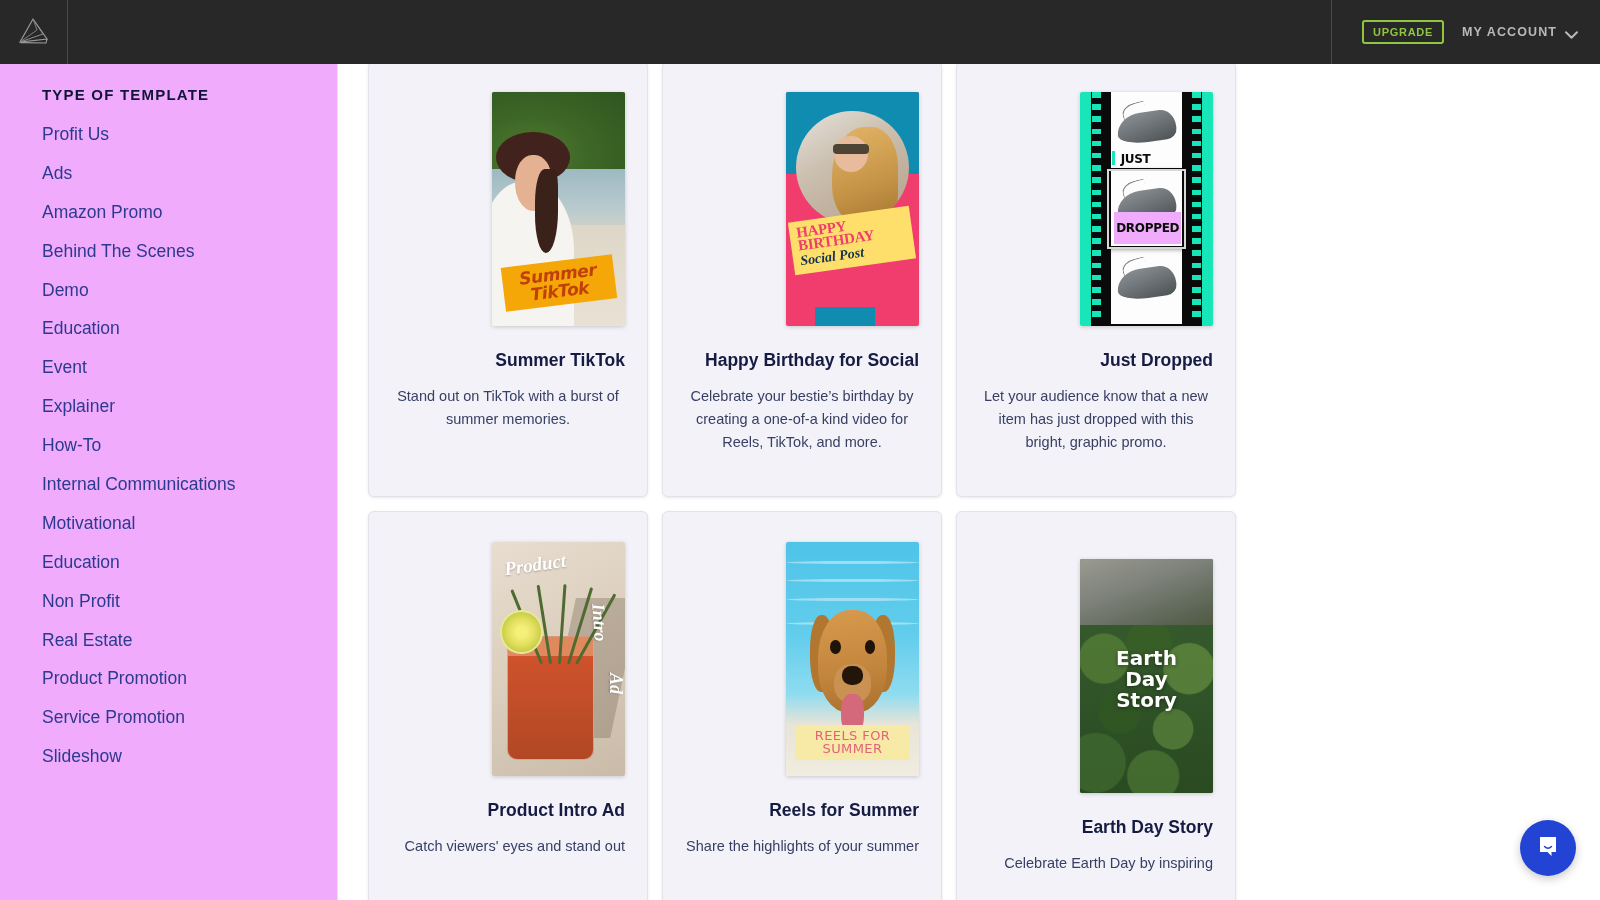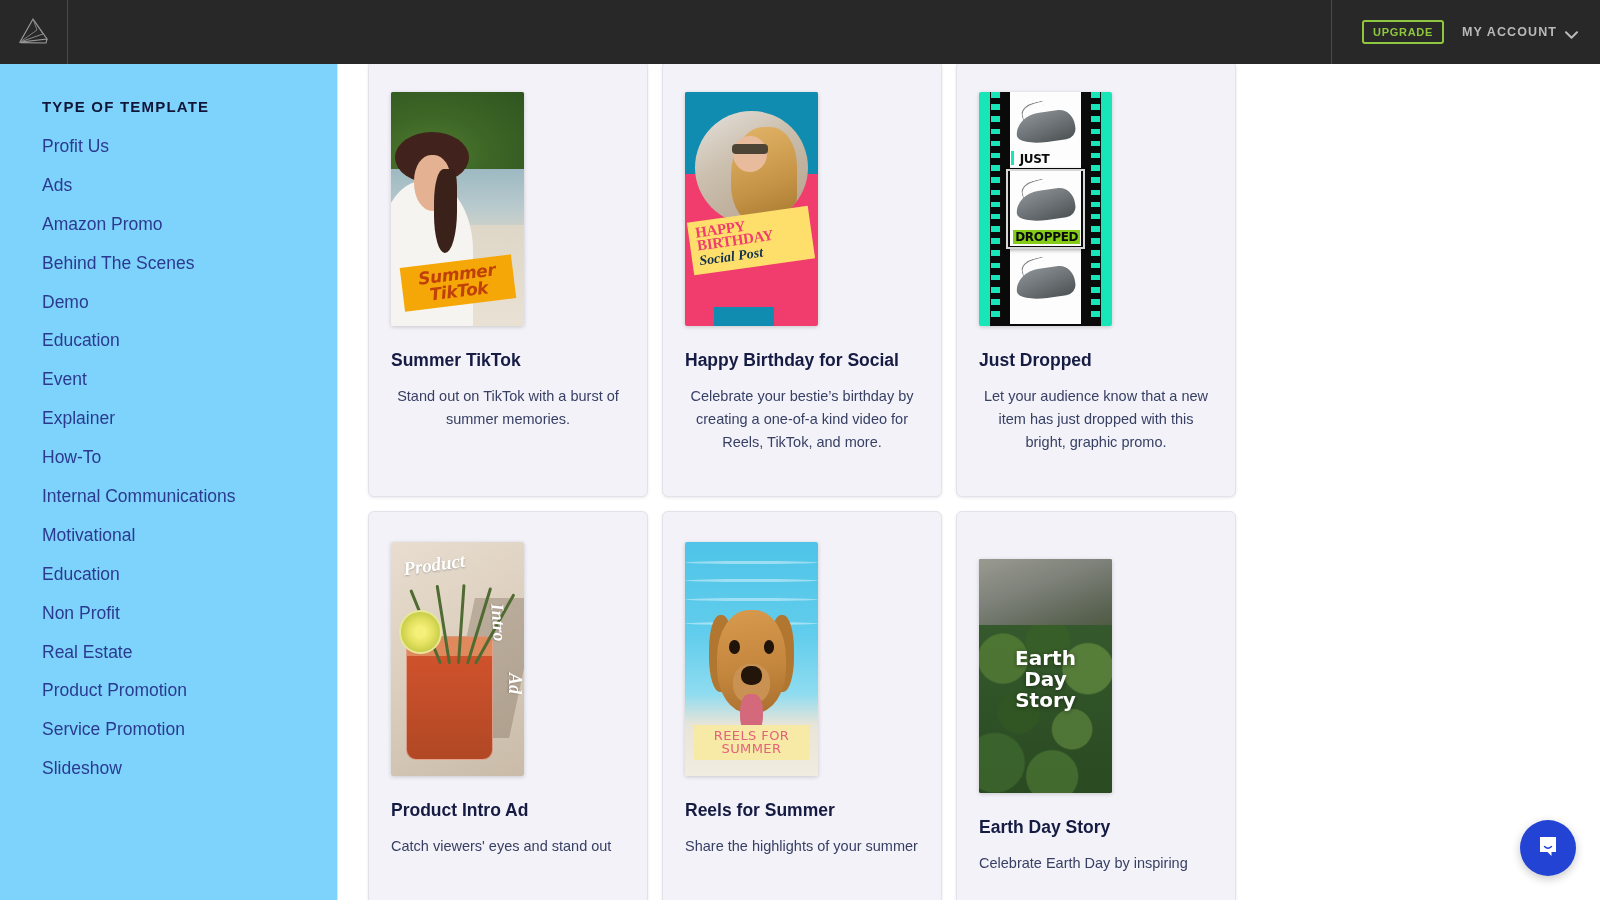--- a/index.html
+++ b/index.html
@@ -60,23 +60,23 @@
   .chev {
     width: 13px; height: 8px;
     display: inline-block;
   }
 
   
   .sidebar {
     position: absolute;
     top: 64px; left: 0;
     width: 338px; height: 836px;
-    background: #7dd3fc;
+    background: #f0abfc;
     border-right: 1px solid #e3e3e8;
-    padding: 34px 0 0 42px;
+    padding: 22px 0 0 42px;
     overflow: hidden;
   }
   .sidebar-title {
     color: #111638;
     font-size: 15px;
     font-weight: bold;
     letter-spacing: 1.2px;
     margin-bottom: 23px;
   }
   .sidebar-list { list-style: none; }
@@ -106,21 +106,21 @@
     width: 1000px;
   }
   .card {
     width: 280px;
     background: #f2f2f8;
     border: 1px solid #e2e2ea;
     border-radius: 6px;
     box-shadow: 0 1px 3px rgba(30,30,60,0.10);
     display: flex;
     flex-direction: column;
-    align-items: flex-start;
+    align-items: flex-end;
     padding: 30px 22px 26px 22px;
     cursor: pointer;
   }
   .card.row1 { height: 436px; margin-top: -3px; }
   .card.row2 { height: 436px; }
   .thumb {
     width: 133px; height: 234px;
     border-radius: 2px;
     overflow: hidden;
     position: relative;
@@ -291,21 +291,21 @@
     transform: rotate(-14deg);
   }
   .t-drop .lbl {
     position: absolute; bottom: 3%; left: 5%;
     font-family: "DejaVu Sans", sans-serif;
     font-weight: bold;
     font-size: 12px;
     color: #0a0a0a;
     letter-spacing: -0.3px;
   }
-  .t-drop .lbl.hl { background: #84cc16; padding: 0 2px; margin-top: 17px; }
+  .t-drop .lbl.hl { background: #f0abfc; padding: 9px 2px; margin-top: 17px; }
   .t-drop .bar {
     position: absolute; bottom: 4%; left: 2%;
     width: 3px; height: 14px; background: #18e6b8;
   }
   .t-drop .sel {
     position: absolute; top: 33%; left: 20%;
     width: 60%; height: 34%;
     border: 2px solid #d8d8d8;
     box-shadow: 0 1px 4px rgba(0,0,0,0.35);
     pointer-events: none;

